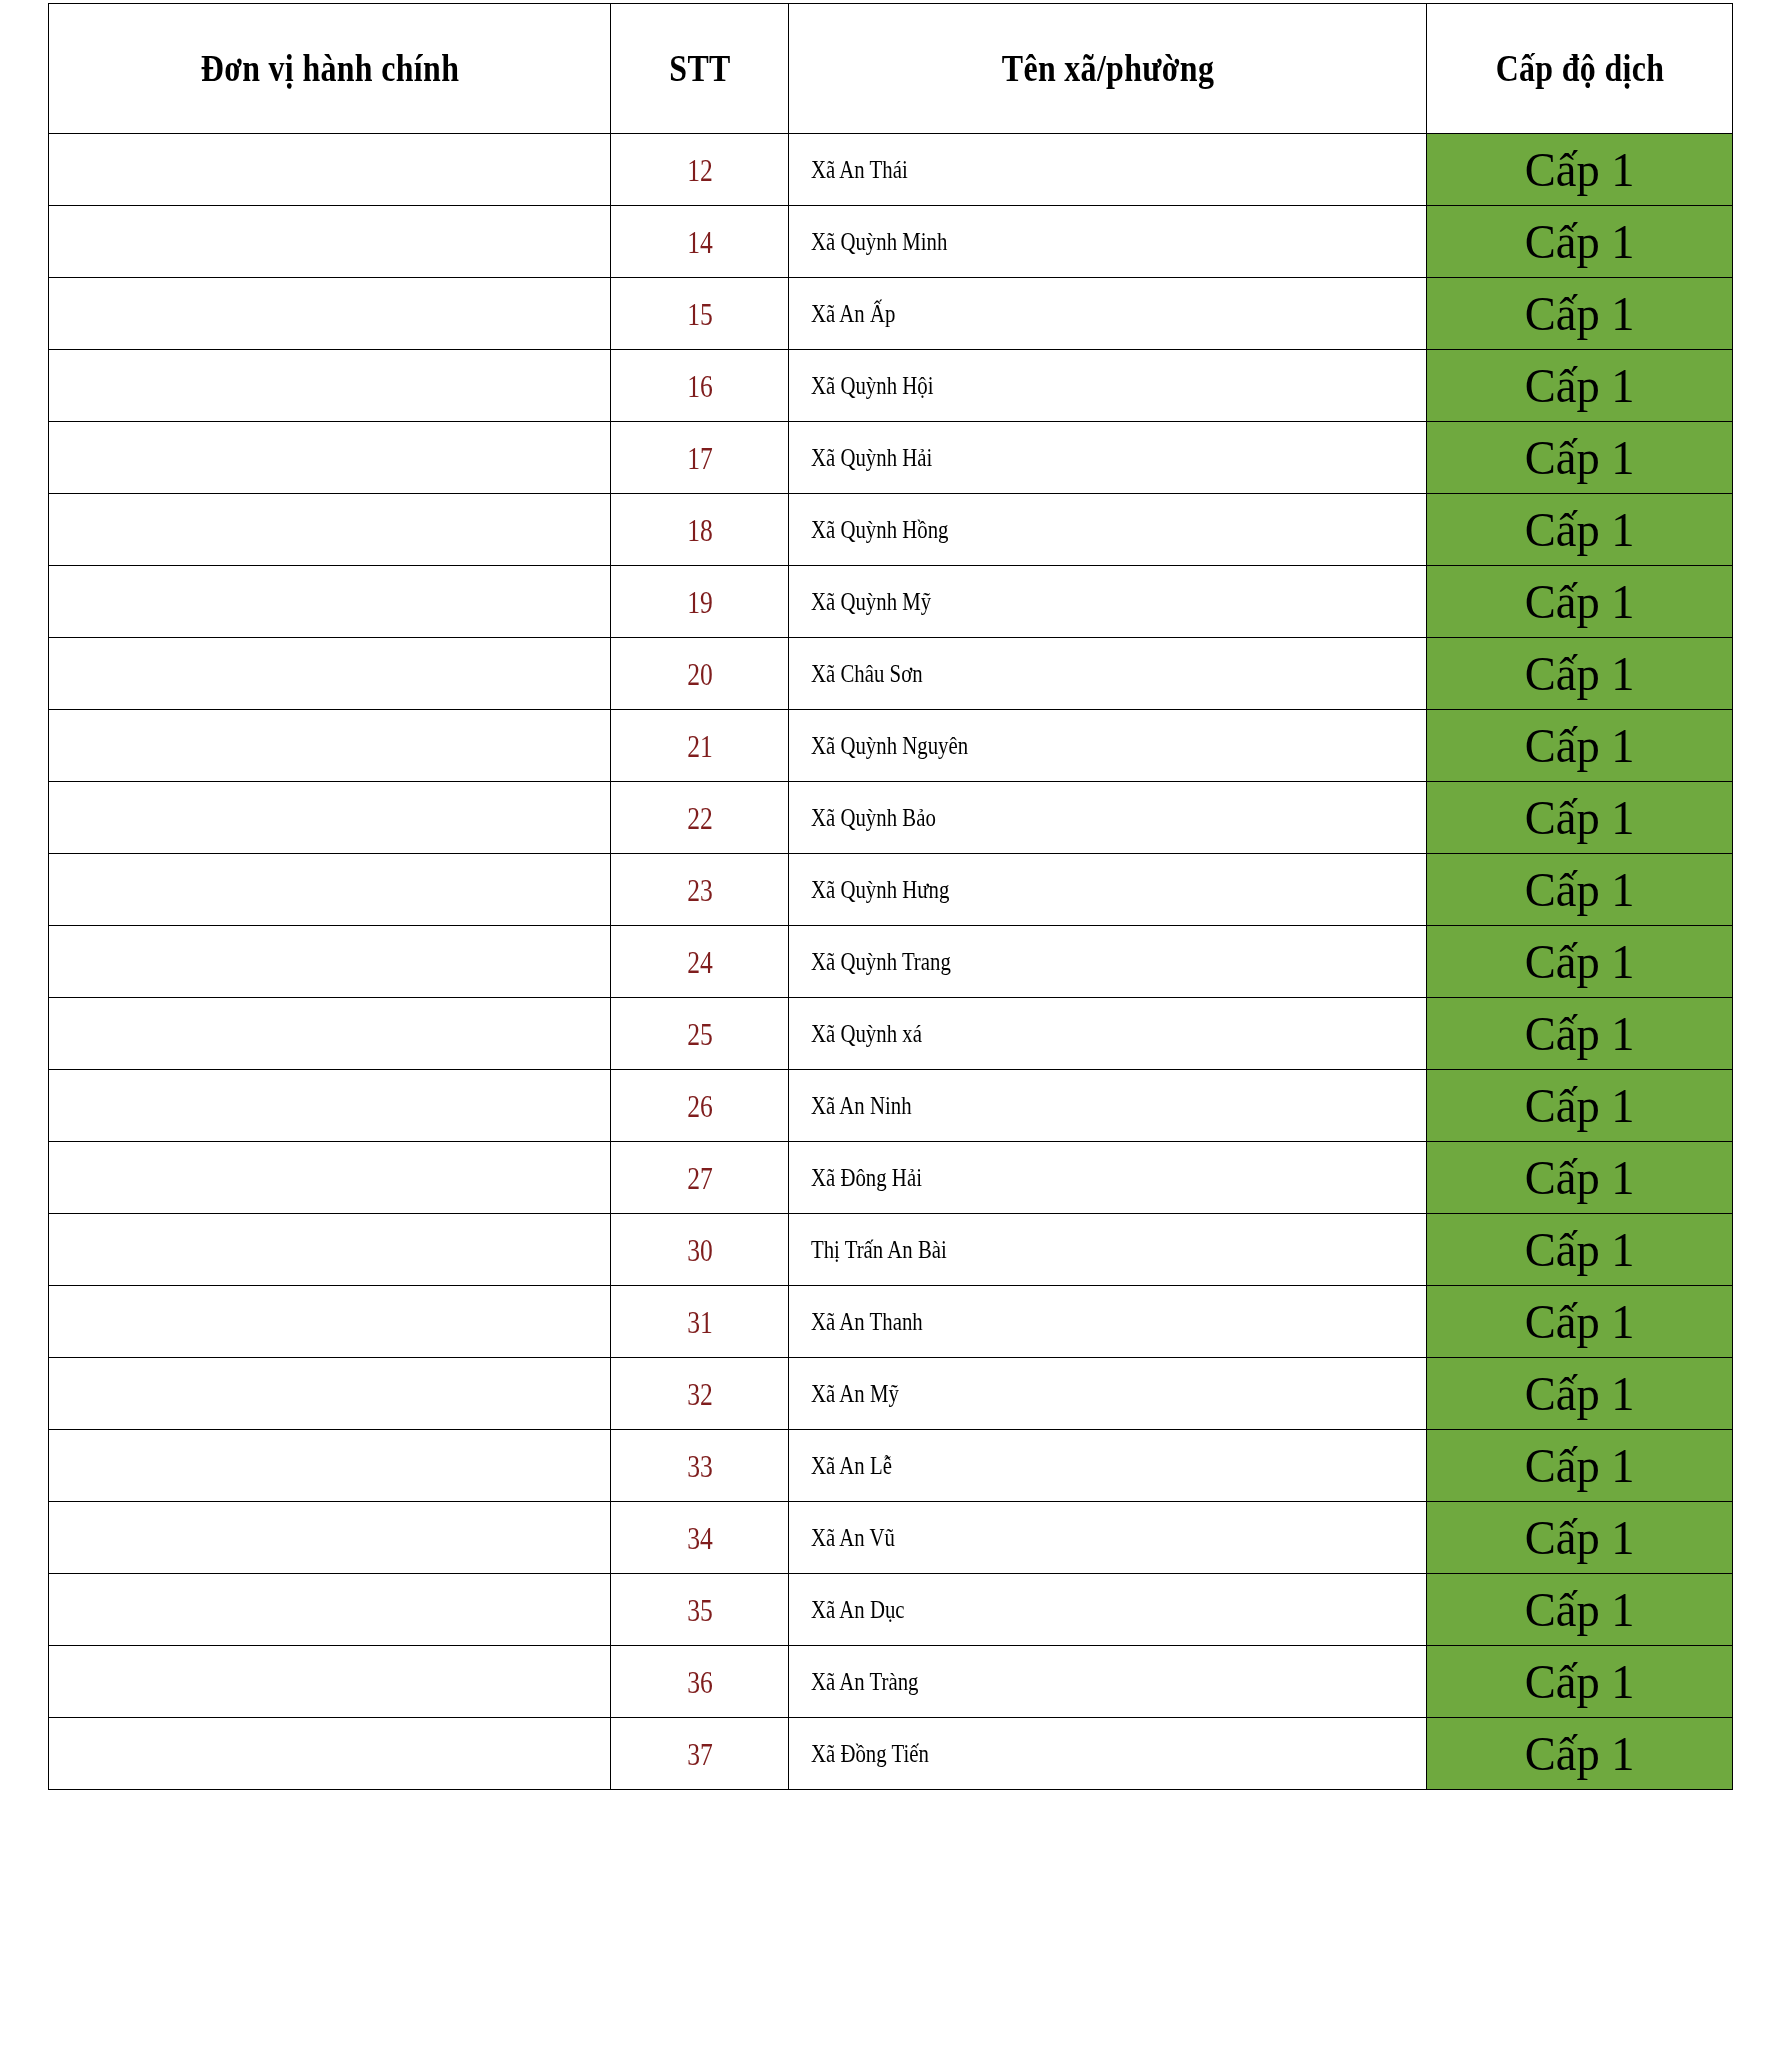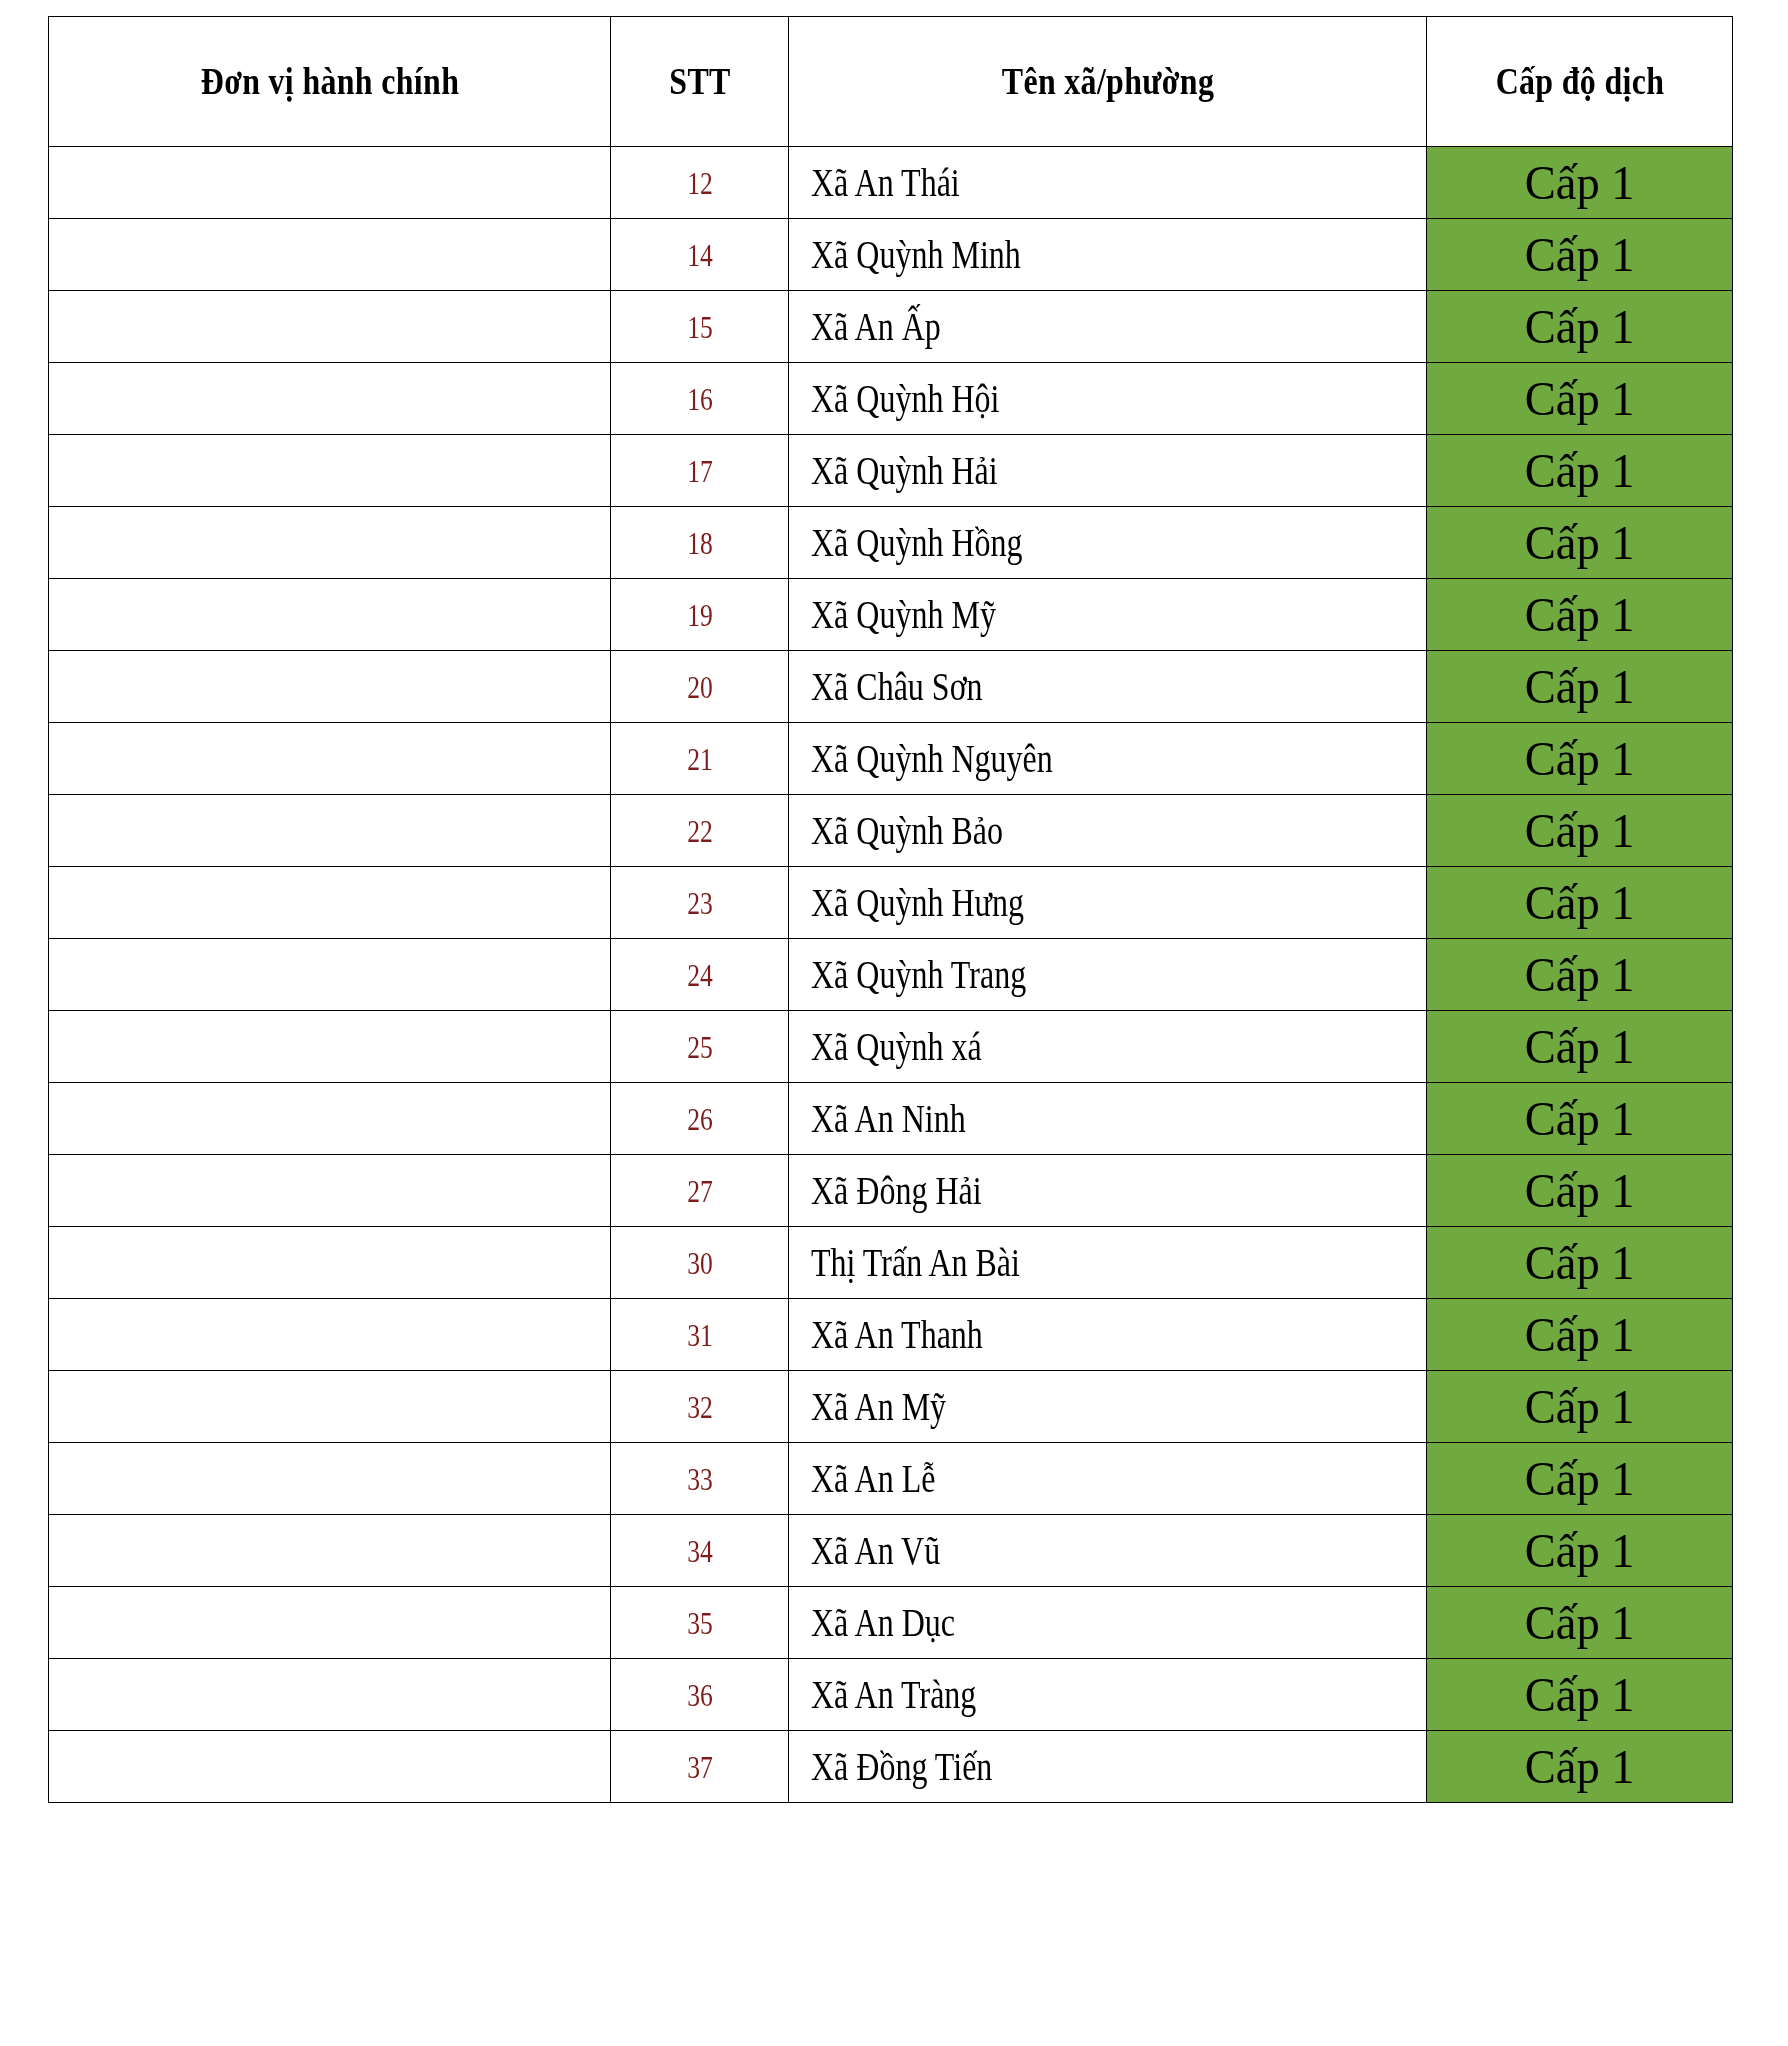--- a/index.html
+++ b/index.html
@@ -18,21 +18,21 @@
     position: relative;
     width: 1788px;
     height: 2047px;
     background: #ffffff;
   }
 
   
   #level-table {
     position: absolute;
     left: 48px;
-    top: 16px;
+    top: 3px;
     width: 1684px;
     border-collapse: collapse;
     table-layout: fixed;
   }
 
   #level-table col.c-unit  { width: 562px; }
   #level-table col.c-stt   { width: 178px; }
   #level-table col.c-name  { width: 638px; }
   #level-table col.c-level { width: 306px; }
 
@@ -73,21 +73,21 @@
     background: #ffffff;
   }
   #level-table td.cell-stt span {
     display: inline-block;
     transform: scaleX(0.80);
     transform-origin: center center;
   }
 
   #level-table td.cell-name {
     text-align: left;
-    font-size: 40px;
+    font-size: 26px;
     line-height: 1;
     color: #000000;
     background: #ffffff;
     padding-left: 22px;
   }
   #level-table td.cell-name span {
     display: inline-block;
     transform: scaleX(0.80);
     transform-origin: left center;
   }

